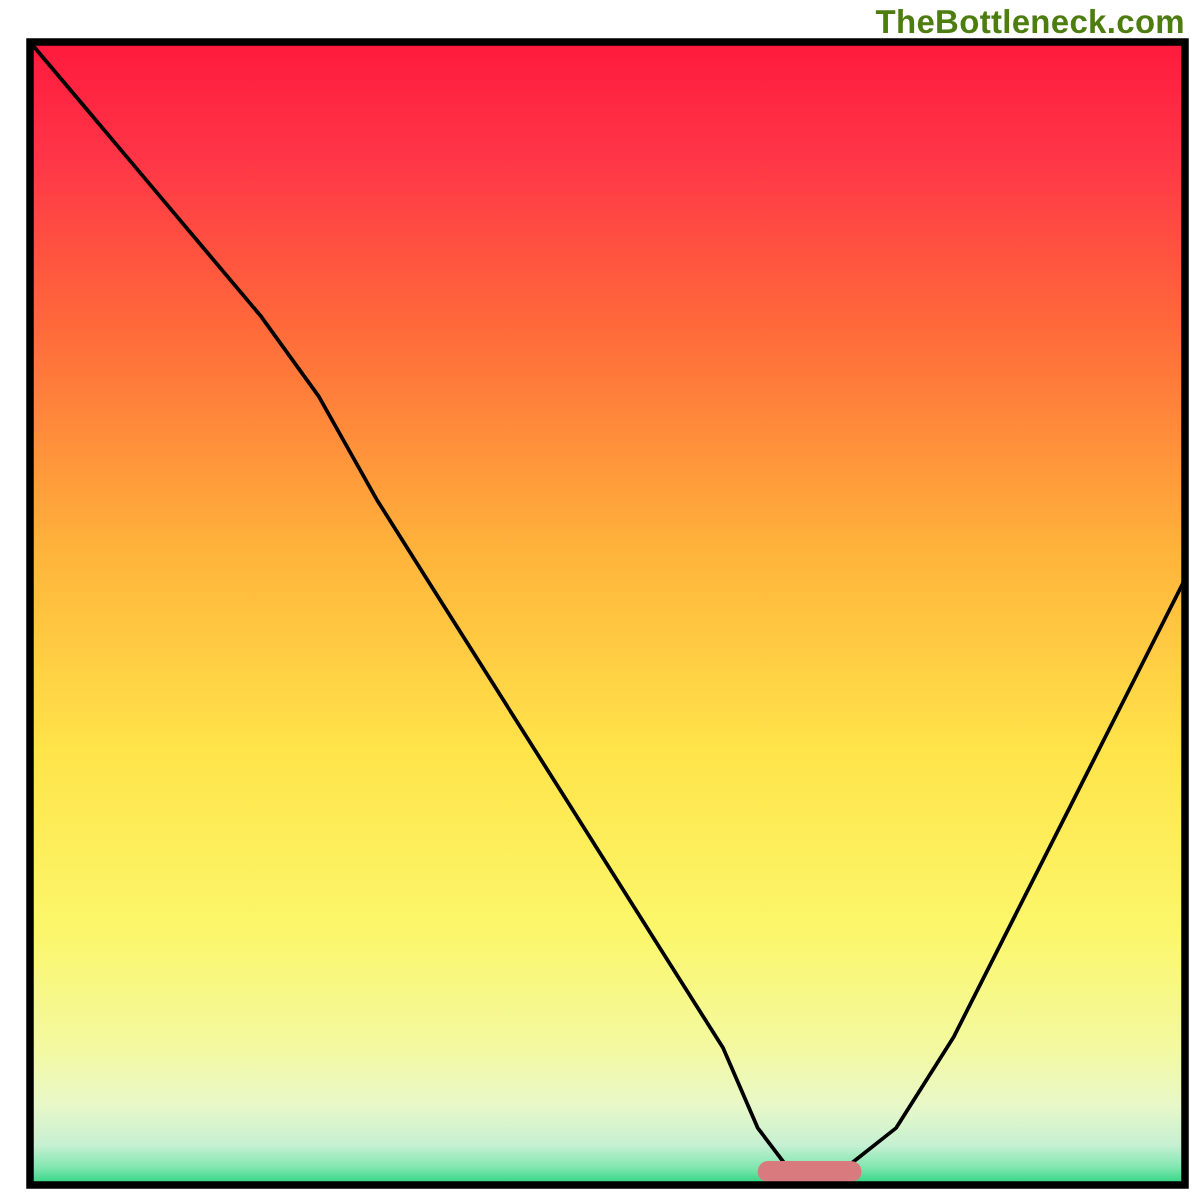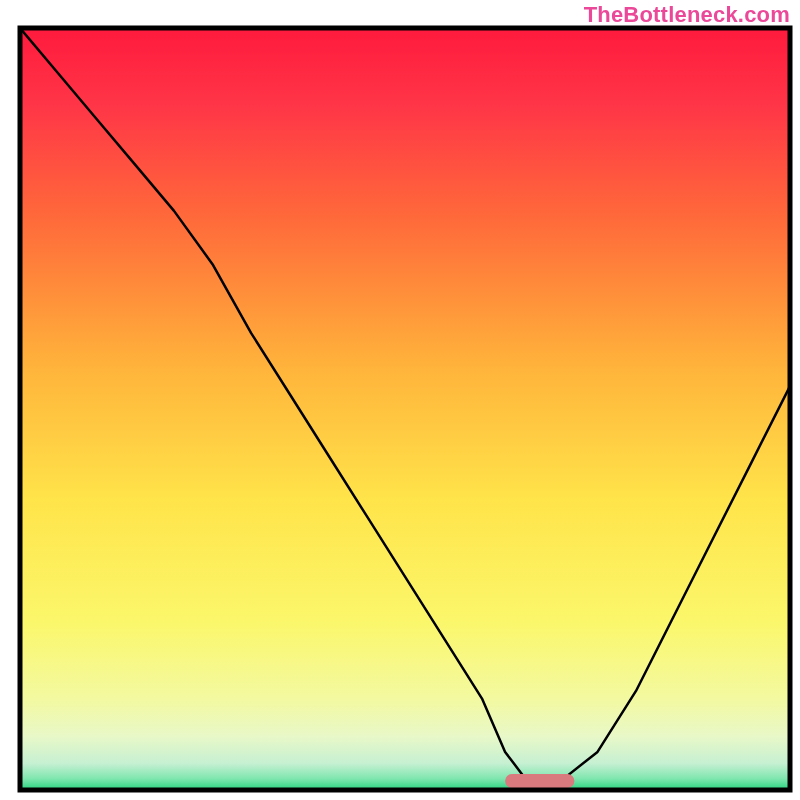--- a/index.html
+++ b/index.html
@@ -15,21 +15,21 @@
     position: relative;
     width: 800px;
     height: 800px;
   }
   .watermark {
     position: absolute;
     top: 2px;
     right: 10px;
     font-size: 22px;
     font-weight: 600;
-    color: #ec4899;
+    color: #4d7c0f;
     letter-spacing: 0.2px;
   }
   svg.chart {
     position: absolute;
     top: 0;
     left: 0;
   }
 </style>
 </head>
 <body>

